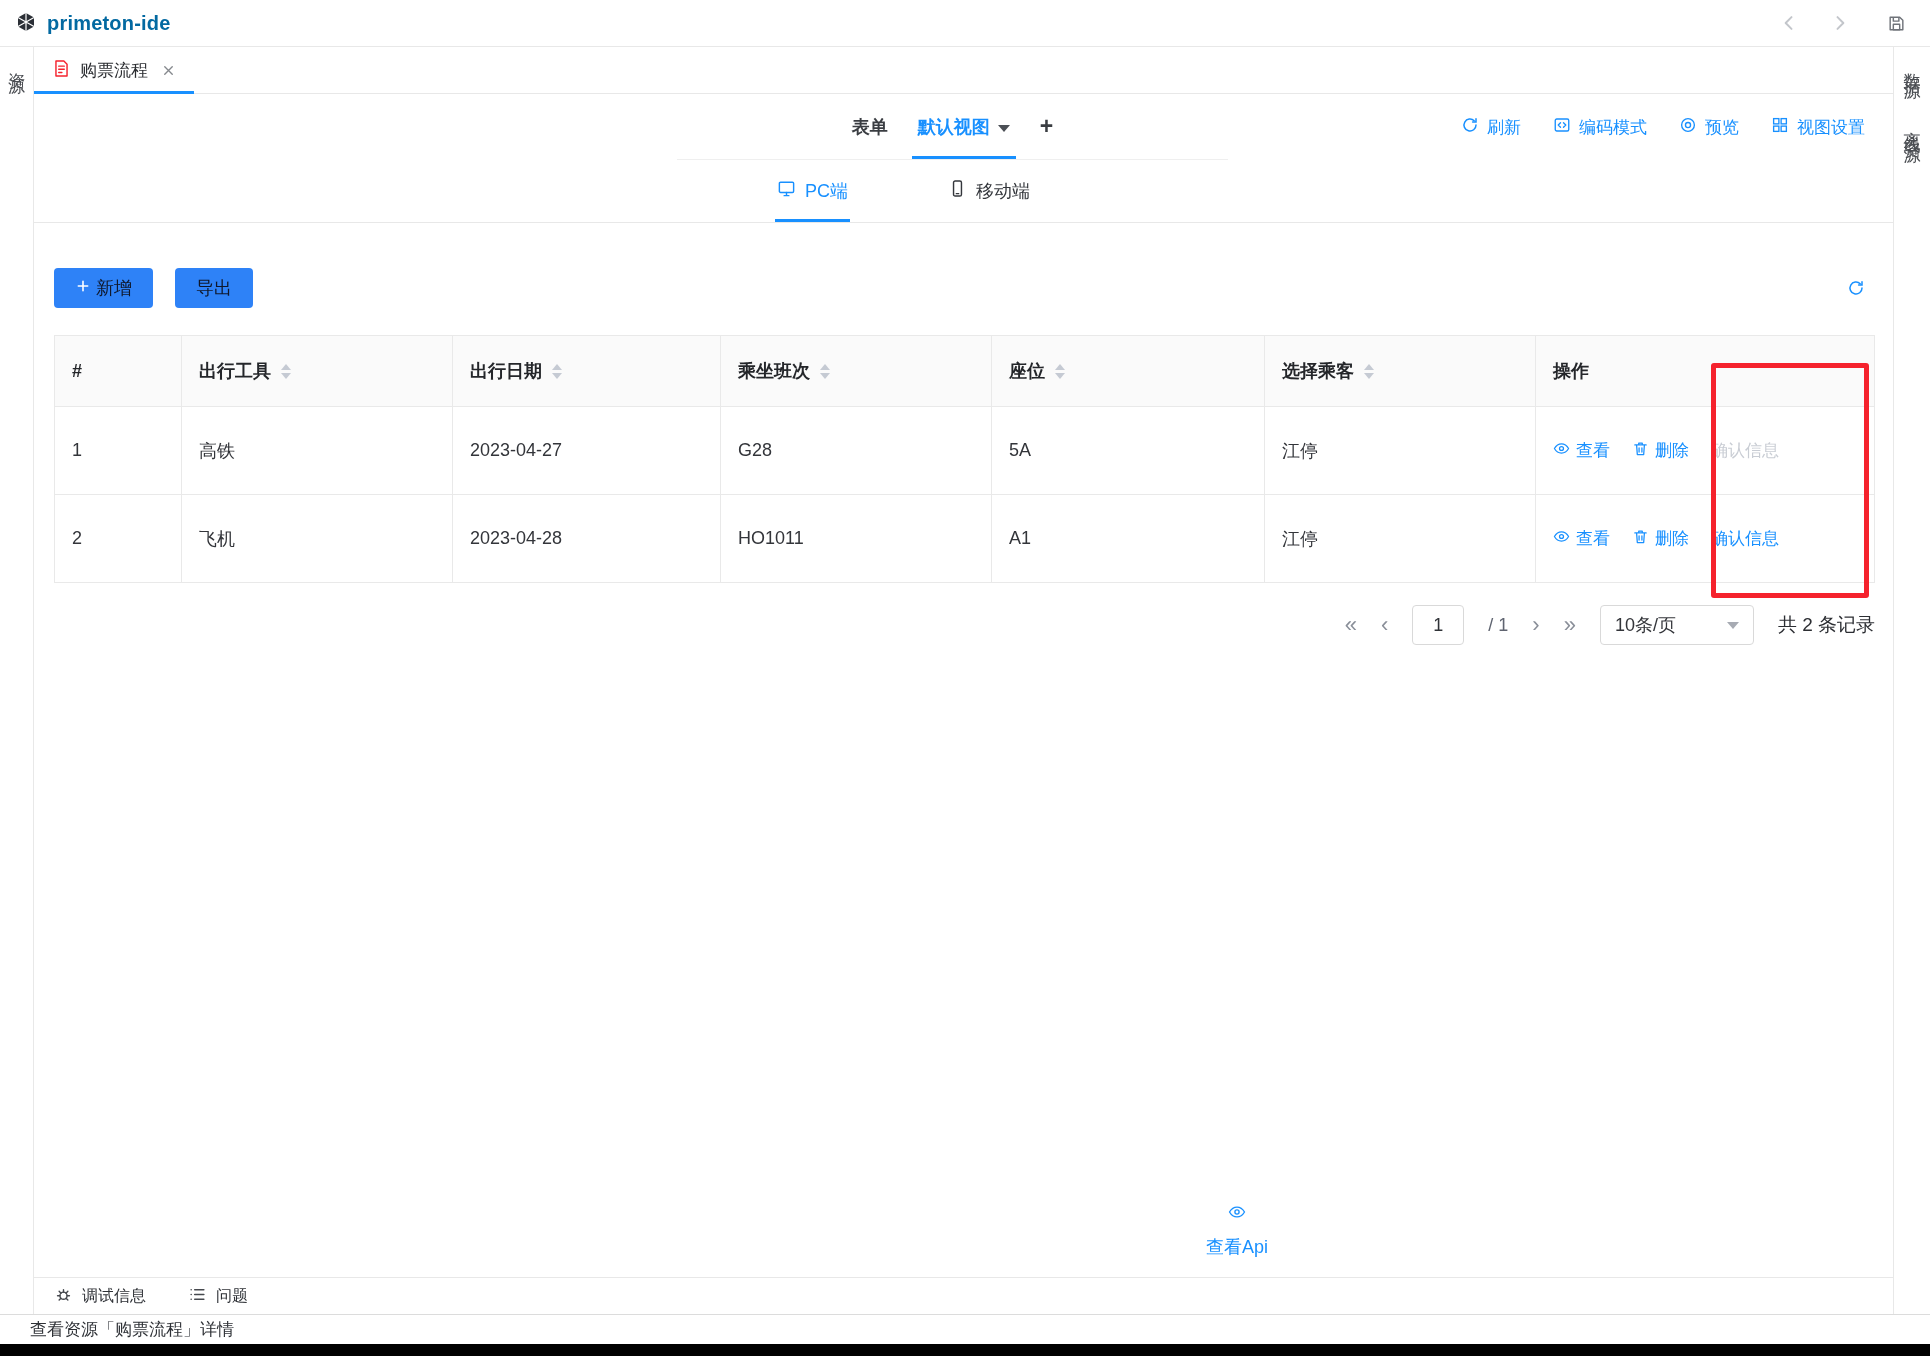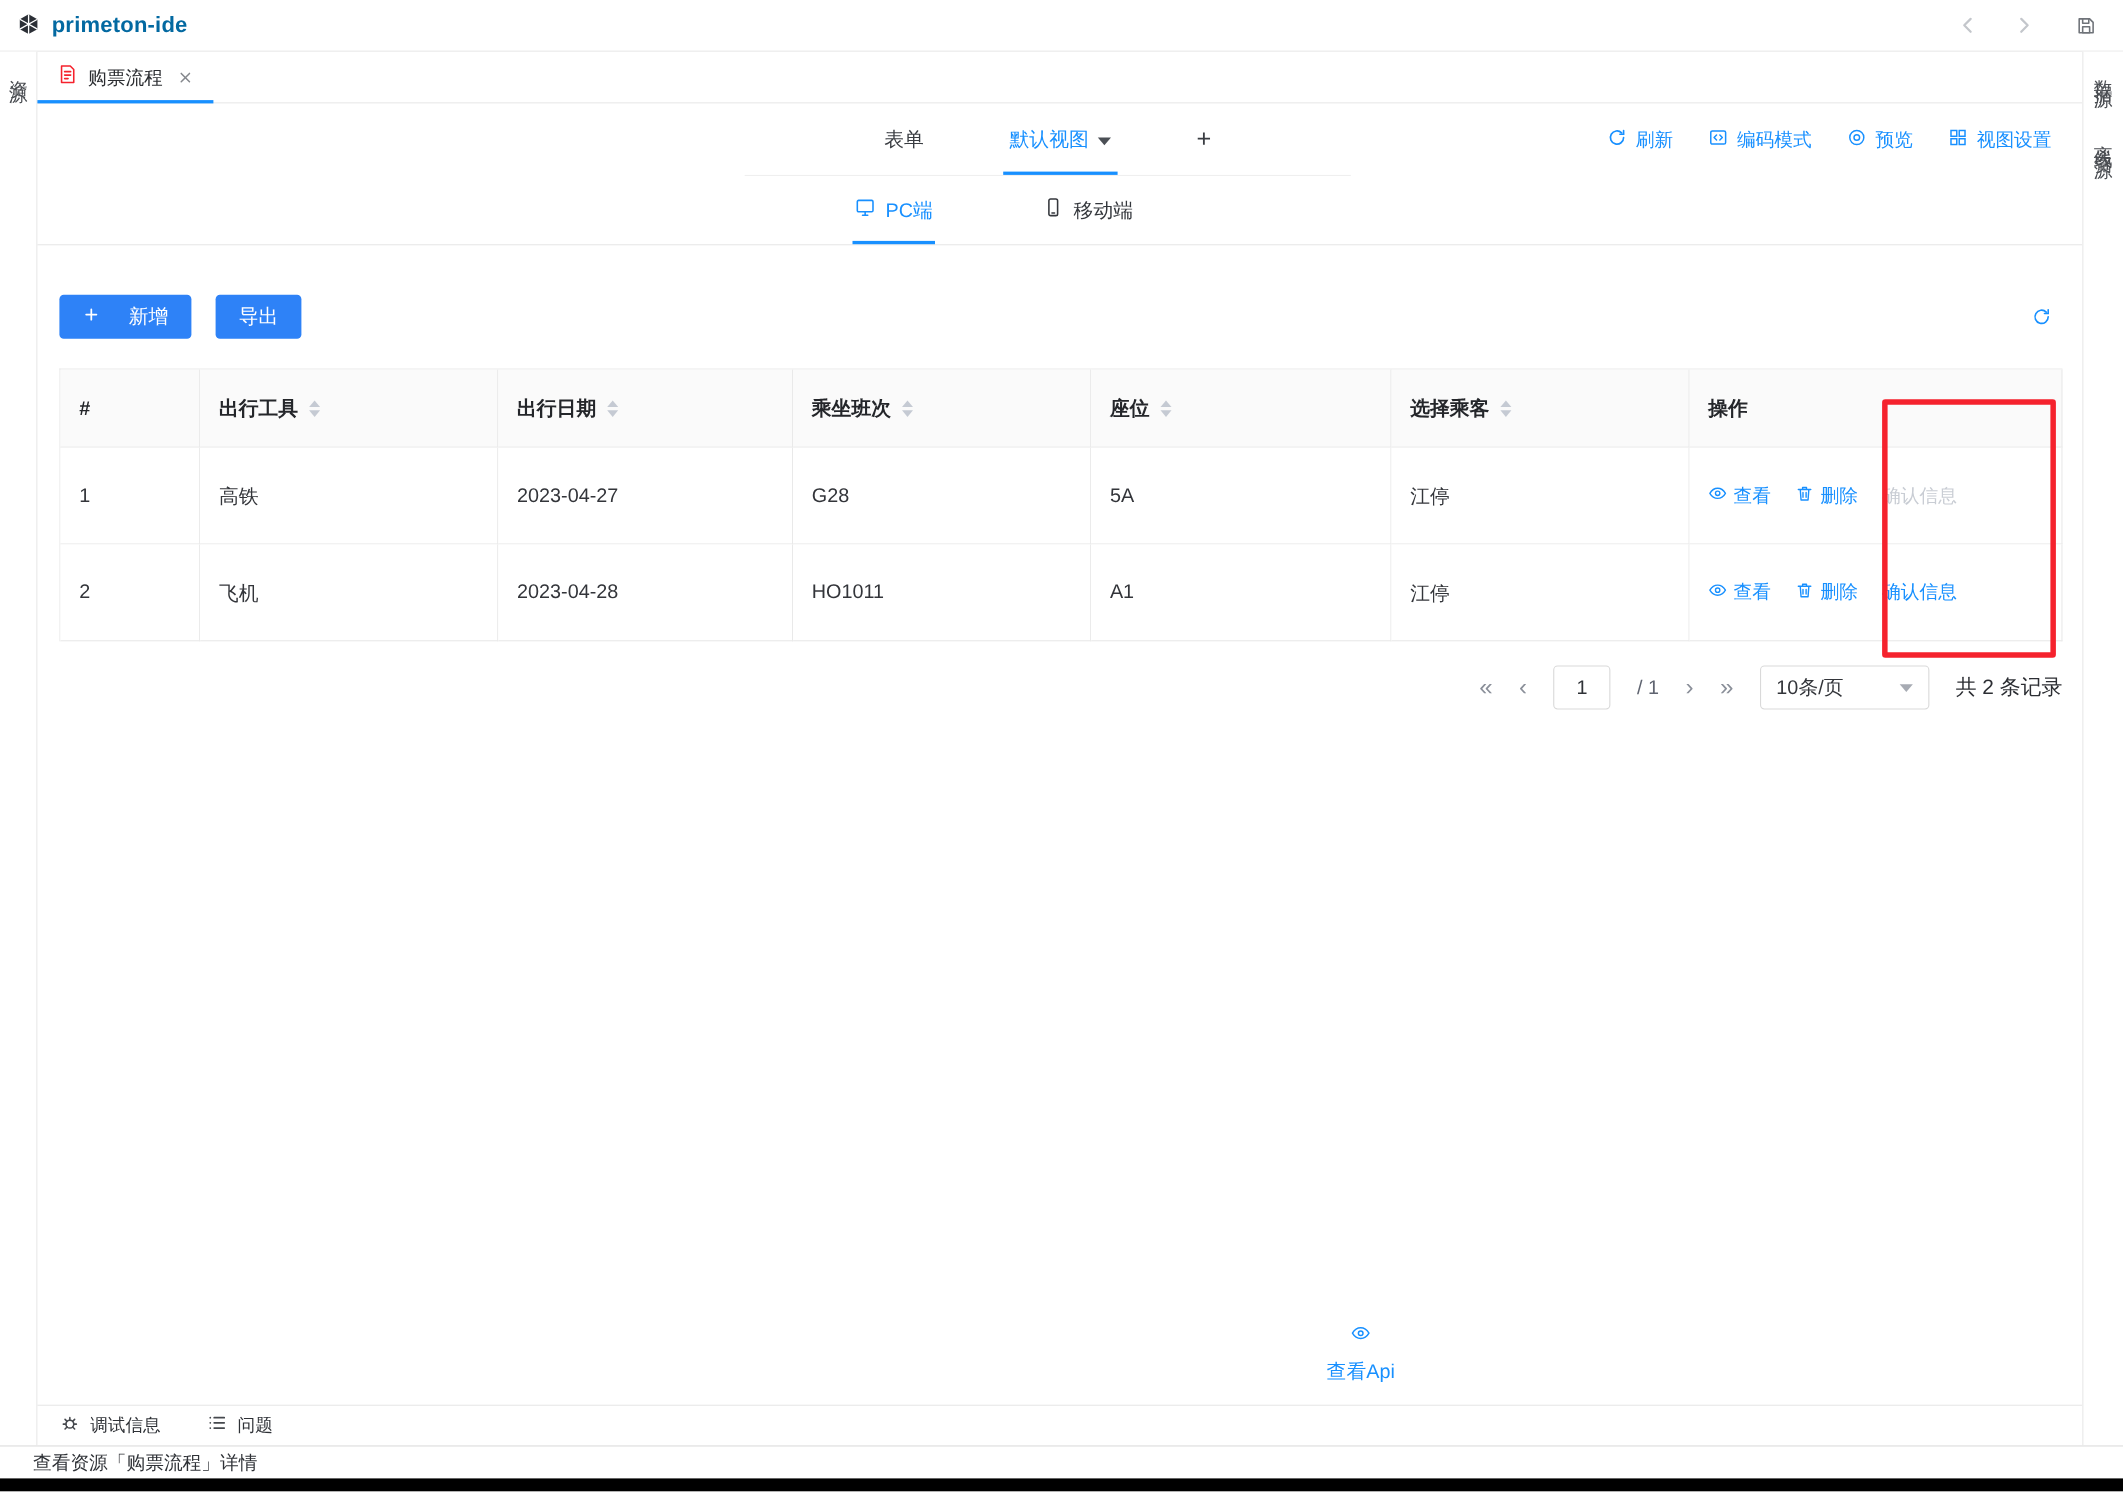--- a/index.html
+++ b/index.html
@@ -30,39 +30,39 @@
 
   
   .editor-tabbar { flex:0 0 47px; border-bottom:1px solid #e8e8e8; display:flex; }
   .editor-tab { display:flex; align-items:center; gap:9px; padding:0 18px; position:relative; cursor:pointer; }
   .editor-tab.active::after { content:""; position:absolute; left:0; right:0; bottom:-1px; height:3px; background:#1890ff; }
   .editor-tab .tab-label { font-size:17px; color:#2a2c30; }
   .tab-close { display:flex; color:#85888d; margin-left:4px; }
 
   
   .view-toolbar { flex:0 0 66px; position:relative; }
-  .center-tabs { position:absolute; left:643px; width:551px; top:0; height:100%; display:flex; justify-content:center; align-items:stretch; gap:78px; border-bottom:1px solid #efefef; }
+  .center-tabs { position:absolute; left:643px; width:551px; top:0; height:100%; display:flex; justify-content:center; align-items:stretch; gap:30px; border-bottom:1px solid #efefef;font-weight:bold; }
   .vtab { display:flex; align-items:center; gap:8px; font-size:18px; color:#3a3d42; position:relative; cursor:pointer; }
   .vtab.active { color:#1890ff; }
   .vtab.active::after { content:""; position:absolute; left:-6px; right:-6px; bottom:0; height:3px; background:#1890ff; }
   .caret-down { width:0; height:0; border-left:6px solid transparent; border-right:6px solid transparent; border-top:7px solid #4b4f55; margin-top:3px; }
   .vtab-add { font-size:23px; color:#3a3d42; display:flex; align-items:center; cursor:pointer; }
   .toolbar-actions { position:absolute; right:28px; top:0; height:100%; display:flex; align-items:center; gap:32px; }
   .tb-action { display:flex; align-items:center; gap:8px; color:#1890ff; font-size:17px; cursor:pointer; white-space:nowrap; }
 
   
   .device-tabs { flex:0 0 63px; border-bottom:1px solid #e8e8e8; display:flex; justify-content:center; gap:100px; padding-right:120px; }
   .dtab { display:flex; align-items:center; gap:9px; font-size:18px; color:#34373c; position:relative; cursor:pointer; }
   .dtab.active { color:#1890ff; }
   .dtab.active::after { content:""; position:absolute; left:-2px; right:-2px; bottom:0; height:3px; background:#1890ff; }
 
   
   .content { flex:1; position:relative; min-height:0; }
   .list-toolbar { display:flex; align-items:center; margin:45px 28px 0 20px; gap:22px; }
-  .btn { height:40px; border:none; border-radius:4px; background:#2e82f7; color:#ffffff; font-size:18px; display:inline-flex; align-items:center; justify-content:flex-end; gap:26px; padding:0 21px; font-family:inherit; cursor:pointer; }
+  .btn { height:40px; border:none; border-radius:4px; background:#2e82f7; color:#0f172a; font-size:18px; display:inline-flex; align-items:center; justify-content:flex-end; gap:5px; padding:0 21px; font-family:inherit; cursor:pointer; }
   .mini-refresh { margin-left:auto; display:flex; color:#1890ff; cursor:pointer; }
 
   .grid-table { margin:27px 18px 0 20px; border-top:1px solid #e9e9e9; border-left:1px solid #e9e9e9; }
   .trow { display:grid; grid-template-columns:127px 271px 268px 271px 273px 271px 1fr; }
   .tcell { border-right:1px solid #e9e9e9; border-bottom:1px solid #e9e9e9; display:flex; align-items:center; padding:0 17px; background:#fff; }
   .thead .tcell { height:71px; background:#fafafa; font-weight:700; font-size:18px; color:#24262a; }
   .tbody .tcell { height:88px; font-size:18px; color:#33353a; }
   .sort { display:inline-flex; flex-direction:column; gap:3px; margin-left:10px; }
   .sort i { display:block; width:0; height:0; border-left:5px solid transparent; border-right:5px solid transparent; }
   .sort .up { border-bottom:6px solid #c5cad3; }

